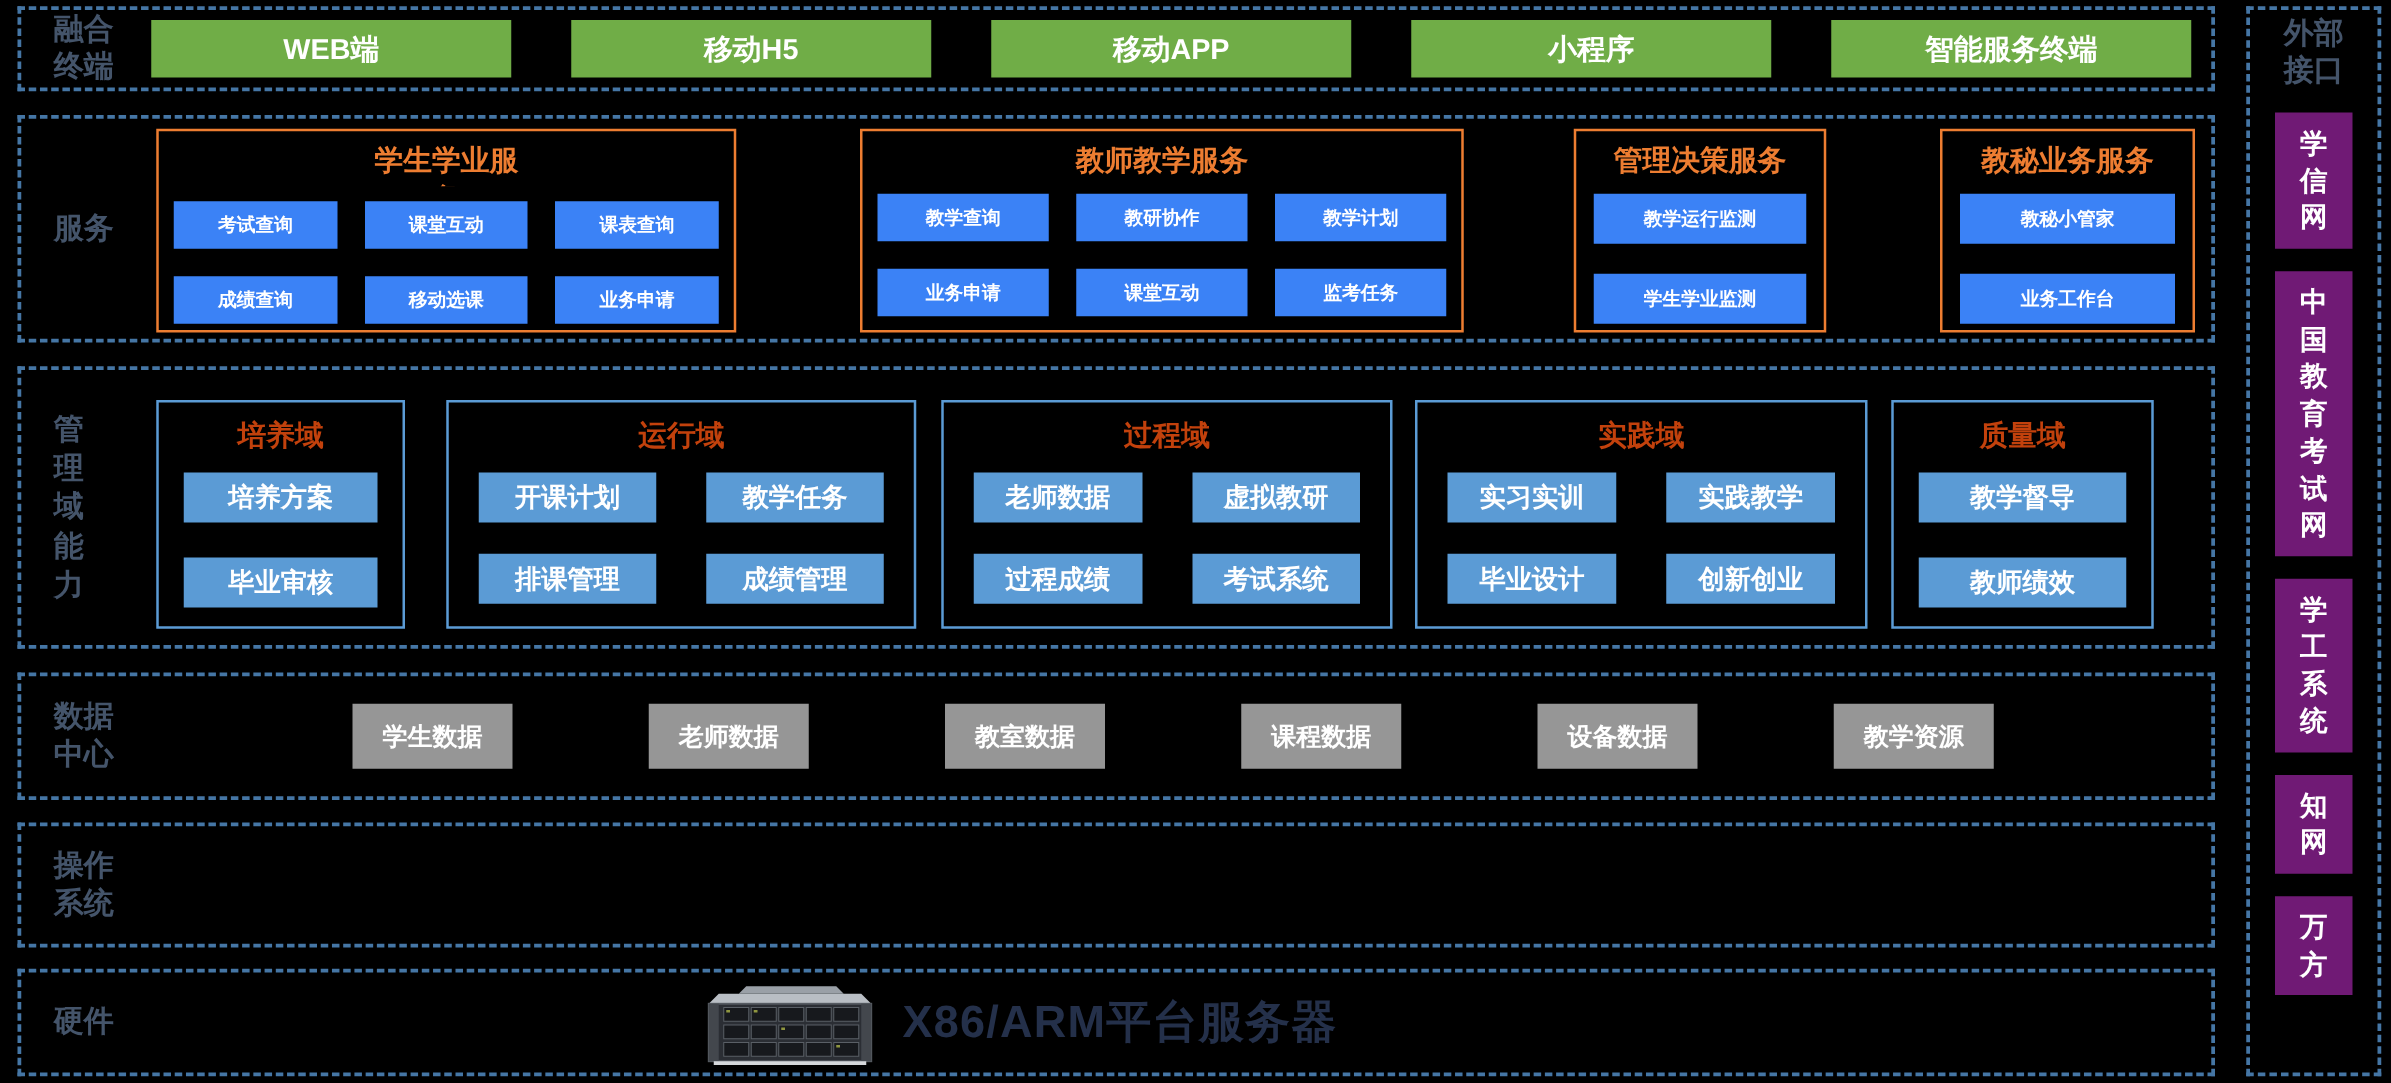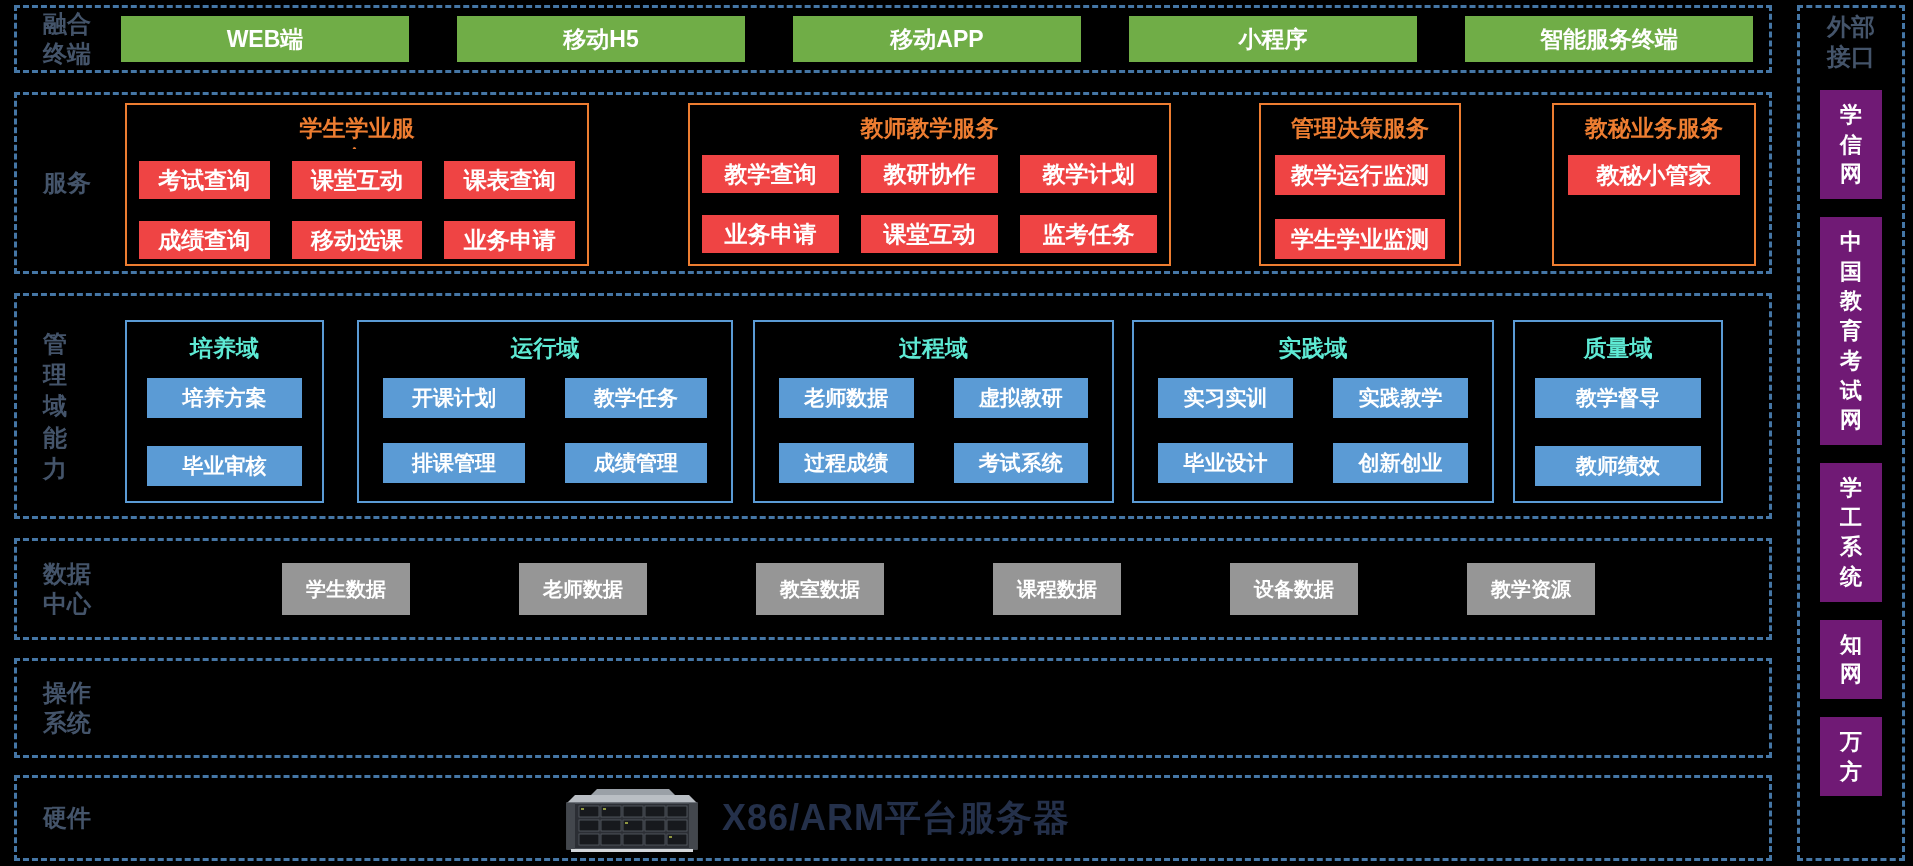--- a/index.html
+++ b/index.html
@@ -49,36 +49,36 @@
   .svc-g3 { left:1535px; width:204px; }
   .svc-title {
     color:#ED7D31; font-size:23px; text-align:center;
     margin-top:8px; line-height:30px;
   }
   .svc-title.clip { width:120px; height:36px; overflow:hidden; margin:8px auto 0; }
   .svc-grid { display:grid; gap:22px; padding:12px 12px 0; }
   .cols3 { grid-template-columns:repeat(3,1fr); }
   .cols1 { grid-template-columns:1fr; padding:12px 14px 0; gap:24px; }
   .orange-box {
-    background:#ef4444; color:#fff; font-size:23px; height:38px;
+    background:#3b82f6; color:#fff; font-size:15px; height:38px;
     display:flex; align-items:center; justify-content:center; white-space:nowrap;
   }
   .cols1 .orange-box { height:40px; }
 
   
   .mg-group {
     position:absolute; top:24px; height:183px;
     border:2px solid #5B9BD5; box-sizing:border-box;
   }
   .mg-g0 { left:108px;  width:199px; }
   .mg-g1 { left:340px;  width:376px; }
   .mg-g2 { left:736px;  width:361px; }
   .mg-g3 { left:1115px; width:362px; }
   .mg-g4 { left:1496px; width:210px; }
-  .mg-title { color:#5eead4; font-size:23px; text-align:center; margin-top:12px; line-height:28px; }
+  .mg-title { color:#c2410c; font-size:23px; text-align:center; margin-top:12px; line-height:28px; }
   .mg-grid { display:grid; gap:25px 40px; padding:16px 24px 0; }
   .mg-grid.cols2 { grid-template-columns:repeat(2,1fr); }
   .mg-grid.cols1 { grid-template-columns:1fr; padding:16px 20px 0;gap:28px; }
   .blue-box {
     background:#5B9BD5; color:#fff; font-size:21px; height:40px;
     display:flex; align-items:center; justify-content:center; white-space:nowrap;
   }
 
   
   .data-items {
@@ -163,20 +163,21 @@
       <div class="svc-grid cols1">
         <div class="orange-box">教学运行监测</div>
         <div class="orange-box">学生学业监测</div>
       </div>
     </div>
 
     <div class="svc-group svc-g3">
       <div class="svc-title">教秘业务服务</div>
       <div class="svc-grid cols1">
         <div class="orange-box">教秘小管家</div>
+        <div class="orange-box">业务工作台</div>
       </div>
     </div>
   </section>
 
   <section class="row row-management">
     <div class="row-label vlabel">管理域能力</div>
 
     <div class="mg-group mg-g0">
       <div class="mg-title">培养域</div>
       <div class="mg-grid cols1">

